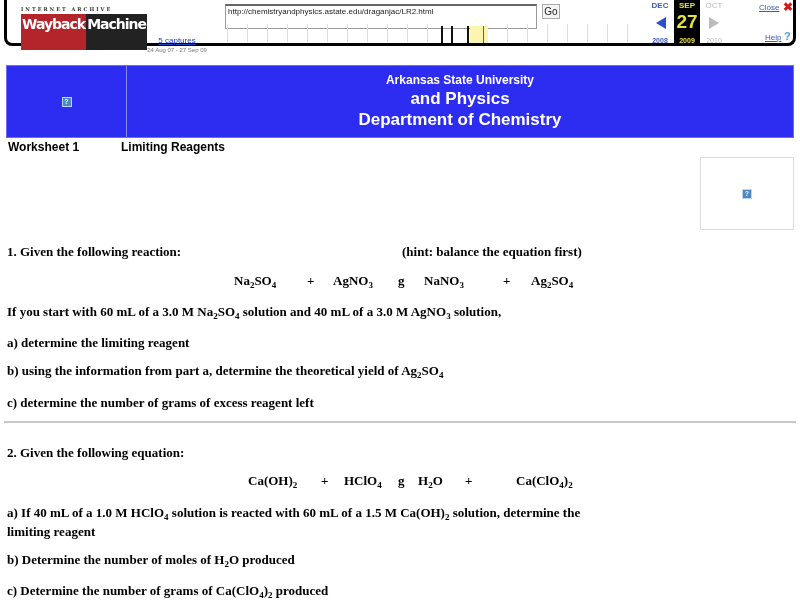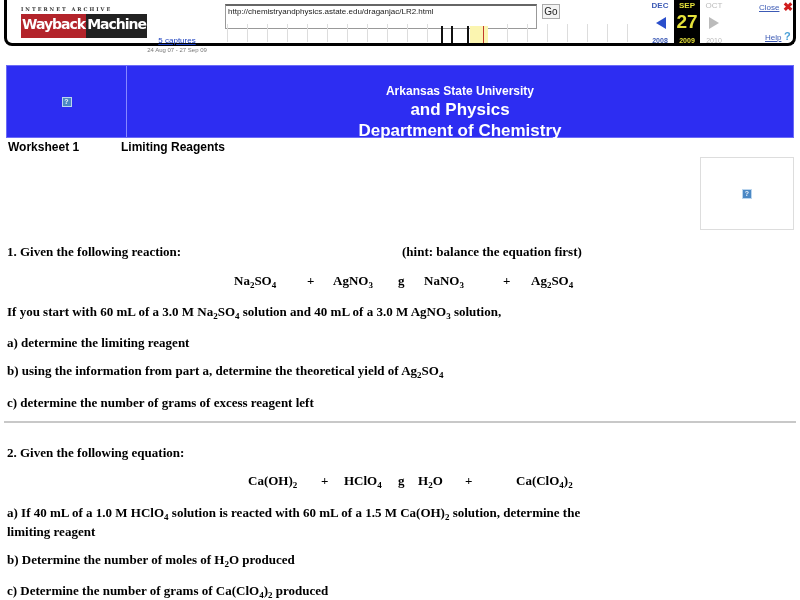--- a/index.html
+++ b/index.html
@@ -7,21 +7,21 @@
   body { position: relative; font-family: "Liberation Sans", sans-serif; color: #000; }
 
   
   .wb-bar {
     position: absolute; left: 4px; top: 0; width: 792px; height: 46px;
     background: #fff; border: 3px solid #000; border-top: none;
     border-radius: 0 0 8px 8px;
   }
   .wb-logo { position: absolute; left: 14px; top: 6px; width: 90px; height: 32px; }
   .wb-logo-top { font-family: "DejaVu Serif", serif; font-size: 5px; letter-spacing: 2px; color: #333; font-weight: bold; text-align: center; white-space: nowrap; }
-  .wb-logo-main { margin-top: 2px; display: flex; height: 24px; }
+  .wb-logo-main { margin-top: 2px; display: flex; height: 36px; }
   .wb-logo-main span { font-family: "DejaVu Sans", sans-serif; font-weight: bold; font-size: 14px; line-height: 20px; letter-spacing: -1px; padding: 0 1px; }
   .wb-logo-way { background: #b3242b; color: #fff; }
   .wb-logo-machine { background: #222; color: #fff; }
 
   .wb-captures { position: absolute; left: 130px; top: 24px; width: 80px; text-align: center; }
   .wb-captures a { font-size: 8px; color: #1a3fbf; text-decoration: underline; display: block; margin-top: 12px; }
   .wb-captures .range { font-size: 6px; color: #777; display: block; margin-top: 2px; }
 
   .wb-url {
     position: absolute; left: 218px; top: 4px; width: 312px; height: 25px;
@@ -57,21 +57,21 @@
   .wb-help { position: absolute; left: 758px; top: 33px; font-size: 8px; color: #3c5ab5; text-decoration: underline; }
   .wb-help-q { position: absolute; left: 777px; top: 30px; font-size: 11px; font-weight: bold; color: #4aa0d8; }
 
   
   .banner {
     position: absolute; left: 6px; top: 65px; width: 788px; height: 73px;
     background: #2d2df2; display: flex; border: 1px solid #6b6bf7;
   }
   .banner-left { width: 120px; height: 100%; border-right: 1px solid #8787ff; display: flex; align-items: center; justify-content: center; }
   .img-ph { width: 10px; height: 10px; background: #4b88c4; border: 1px solid #bcd6ee; font-size: 7px; line-height: 8px; text-align: center; color: #e8f1fb; font-weight: bold; }
-  .banner-right { flex: 1; text-align: center; color: #fff; padding-top: 18px; }
+  .banner-right { flex: 1; text-align: center; color: #fff; padding-top: 7px; }
   .banner-univ { font-size: 12px; font-weight: bold; line-height: 15px; }
   .banner-dept { font-size: 17px; font-weight: bold; line-height: 21px; }
 
   .sub-labels { position: absolute; top: 140px; left: 8px; font-size: 12px; font-weight: bold; }
   .sub-worksheet { position: absolute; left: 0; top: 0; white-space: nowrap; }
   .sub-topic { position: absolute; left: 113px; top: 0; white-space: nowrap; }
 
   .side-box { position: absolute; left: 700px; top: 157px; width: 94px; height: 73px; border: 1px solid #ddd; display: flex; align-items: center; justify-content: center; }
 
   

